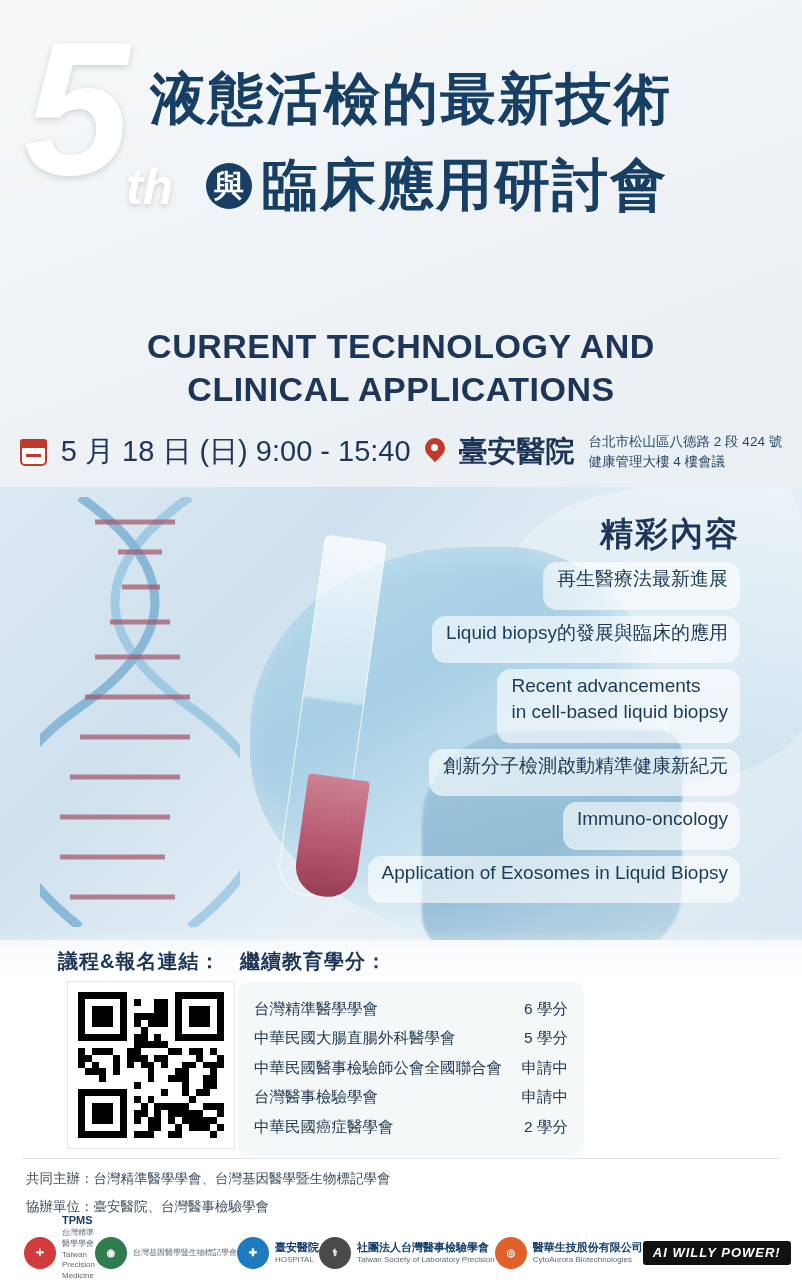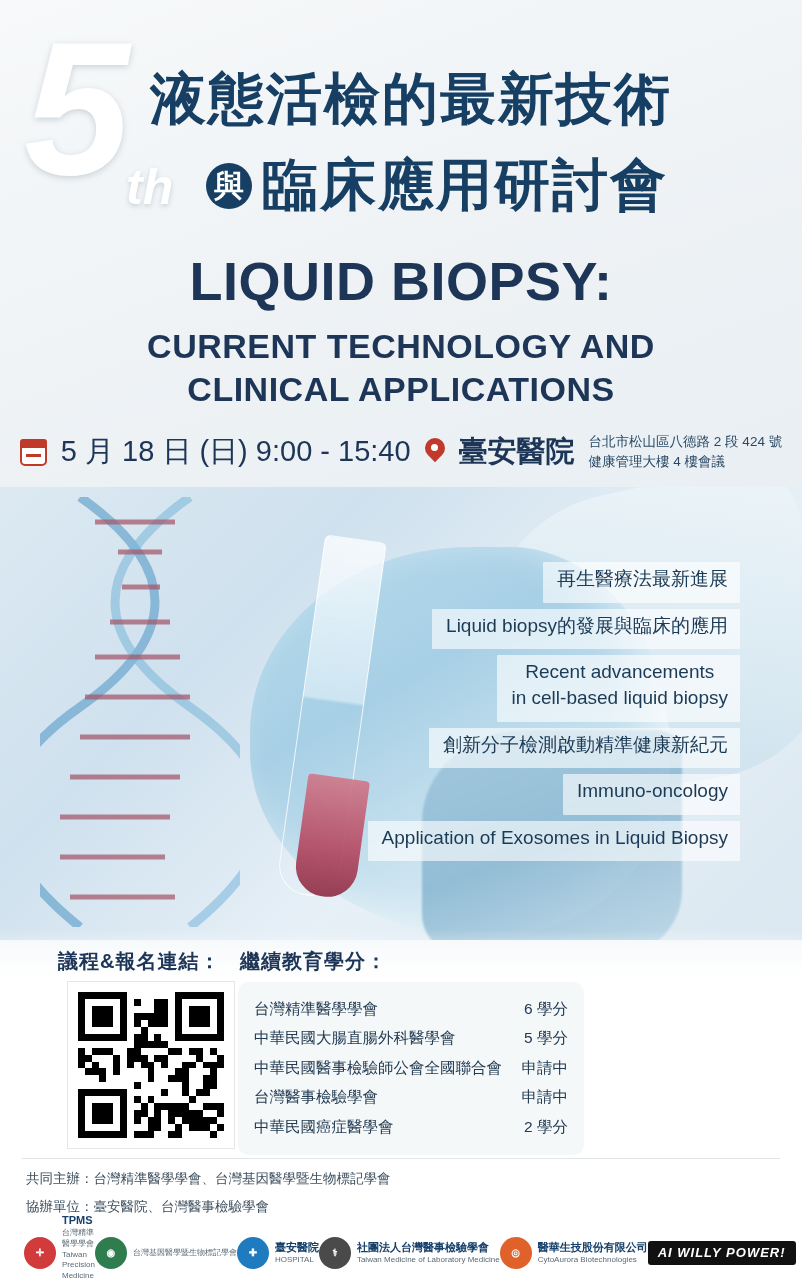--- a/index.html
+++ b/index.html
@@ -237,23 +237,23 @@
     display: flex;
     flex-direction: column;
     align-items: flex-end;
     gap: 6px;
   }
   .topic {
     background: rgba(255,255,255,.62);
     color: #1b3a55;
     font-size: 19px;
     line-height: 1.35;
-    padding: 4px 12px 11px 14px;
-    border-radius: 1px;
-    text-align: center;
+    padding: 4px 12px 18px 14px;
+    border-radius: 14px;
+    text-align: left;
     white-space: pre-line;
   }
 
   
   .lower {
     position: absolute;
     top: 930px; left: 0;
     width: 802px; height: 350px;
     background: linear-gradient(180deg, rgba(255,255,255,0) 0%, #ffffff 14%, #ffffff 100%);
   }
@@ -381,21 +381,20 @@
     <div class="big5">5</div>
     <div class="th">th</div>
 
     <div class="ch-line1">液態活檢的最新技術</div>
 
     <div class="ch-line2">
       <span class="yu-circle">與</span>
       <span>臨床應用研討會</span>
     </div>
 
-    <div class="en-title">LIQUID BIOPSY:</div>
     <div class="en-sub" style="white-space:pre-line;">CURRENT TECHNOLOGY AND
 CLINICAL APPLICATIONS</div>
 
     <div class="info-row">
       <span class="cal-icon"></span>
       <span class="date-text">5 月 18 日 (日) 9:00 - 15:40</span>
       <span class="pin-icon"></span>
       <span class="venue-name">臺安醫院</span>
       <span class="venue-addr">
         <span>台北市松山區八德路 2 段 424 號</span><br>
@@ -422,20 +421,21 @@
         <line x1="30" y1="400" x2="135" y2="400"></line>
       </g>
     </svg>
 
     <div class="arm"></div>
     <div class="hand"></div>
     <div class="tube"></div>
     <div class="tube-liquid"></div>
     <div class="scope"></div>
 
+    <div class="mid-heading">精彩內容</div>
 
     <div class="topics">
       <div class="topic">再生醫療法最新進展</div>
       <div class="topic">Liquid biopsy的發展與臨床的應用</div>
       <div class="topic">Recent advancements
 in cell-based liquid biopsy</div>
       <div class="topic">創新分子檢測啟動精準健康新紀元</div>
       <div class="topic">Immuno-oncology</div>
       <div class="topic">Application of Exosomes in Liquid Biopsy</div>
     </div>
@@ -936,21 +936,21 @@
         <span class="mark">✚</span>
         <span>
           <span class="t1">臺安醫院</span><br>
           <span class="t2">HOSPITAL</span>
         </span>
       </div>
       <div class="logo lg4">
         <span class="mark">⚕</span>
         <span>
           <span class="t1">社團法人台灣醫事檢驗學會</span><br>
-          <span class="t2">Taiwan Medicine of Laboratory Medicine</span>
+          <span class="t2">Taiwan Society of Laboratory Precision</span>
         </span>
       </div>
       <div class="logo lg5">
         <span class="mark">◎</span>
         <span>
           <span class="t1">醫華生技股份有限公司</span><br>
           <span class="t2">CytoAurora Biotechnologies</span>
         </span>
       </div>
       <div class="logo lg6">

